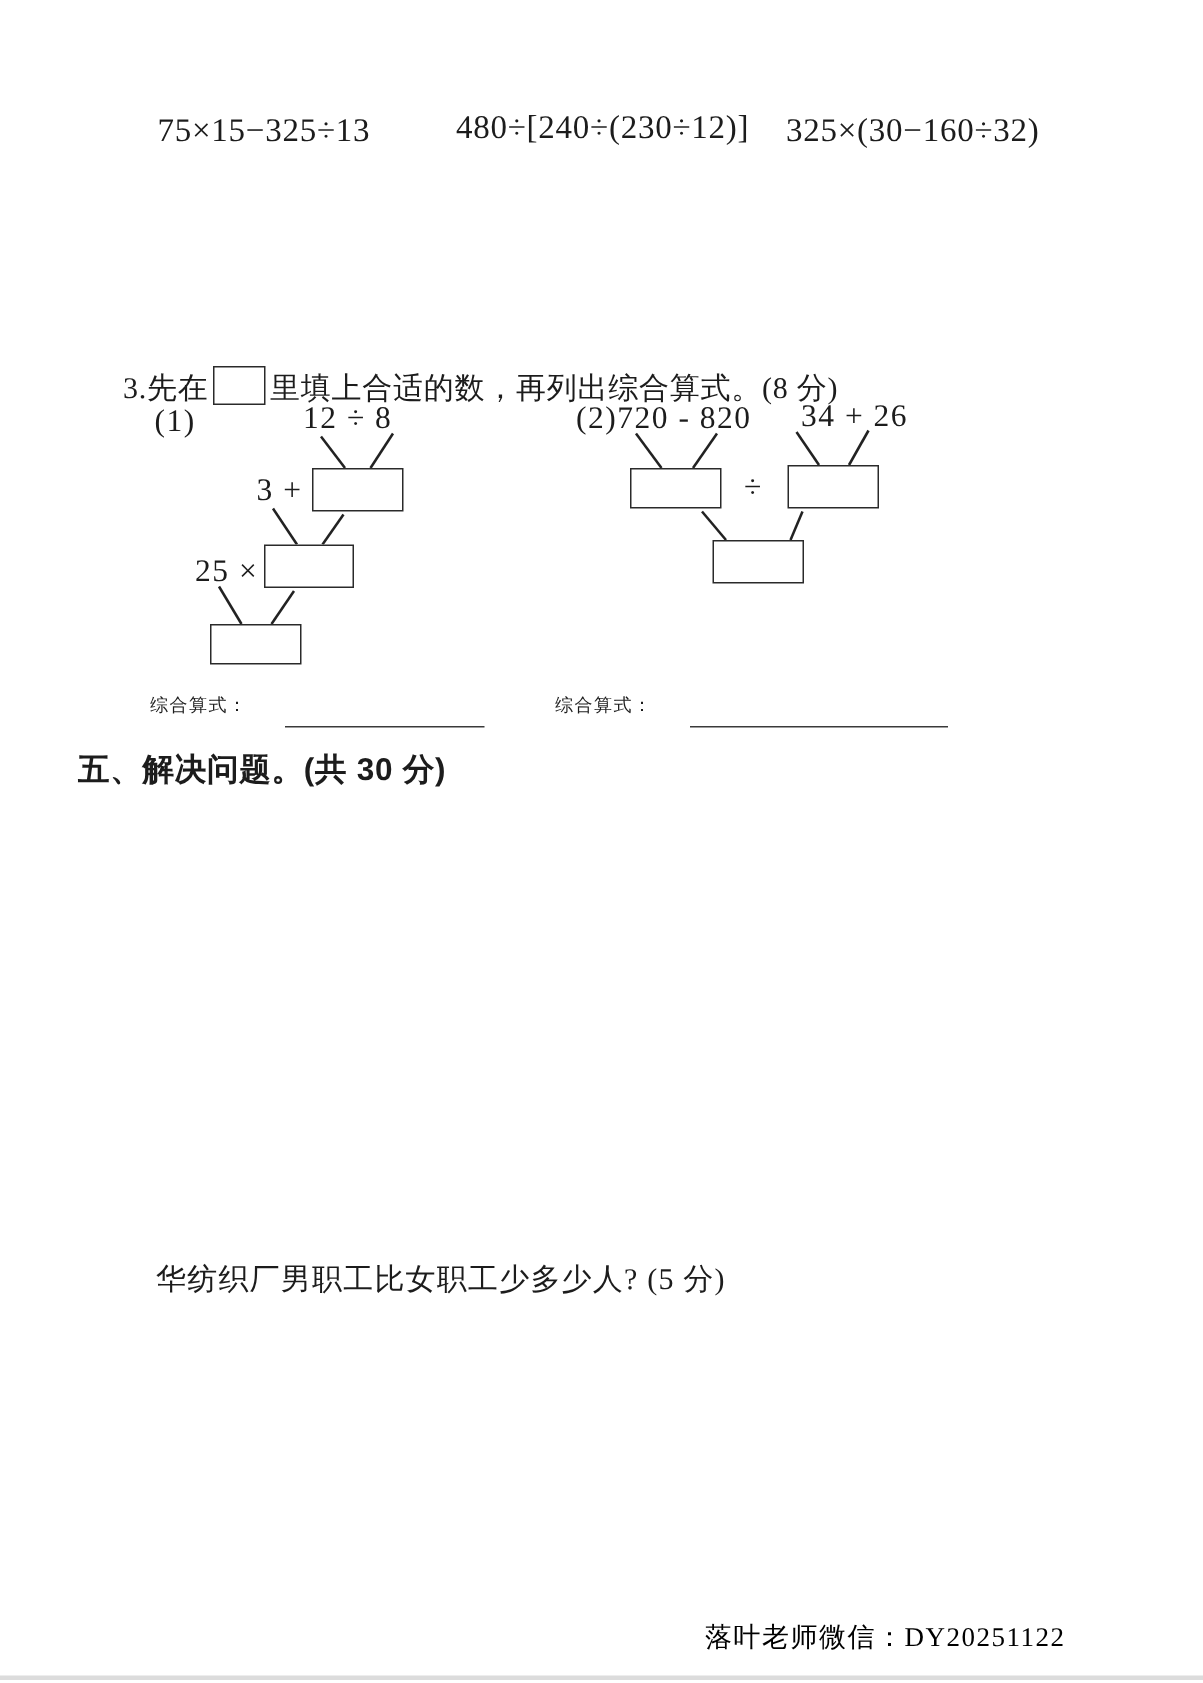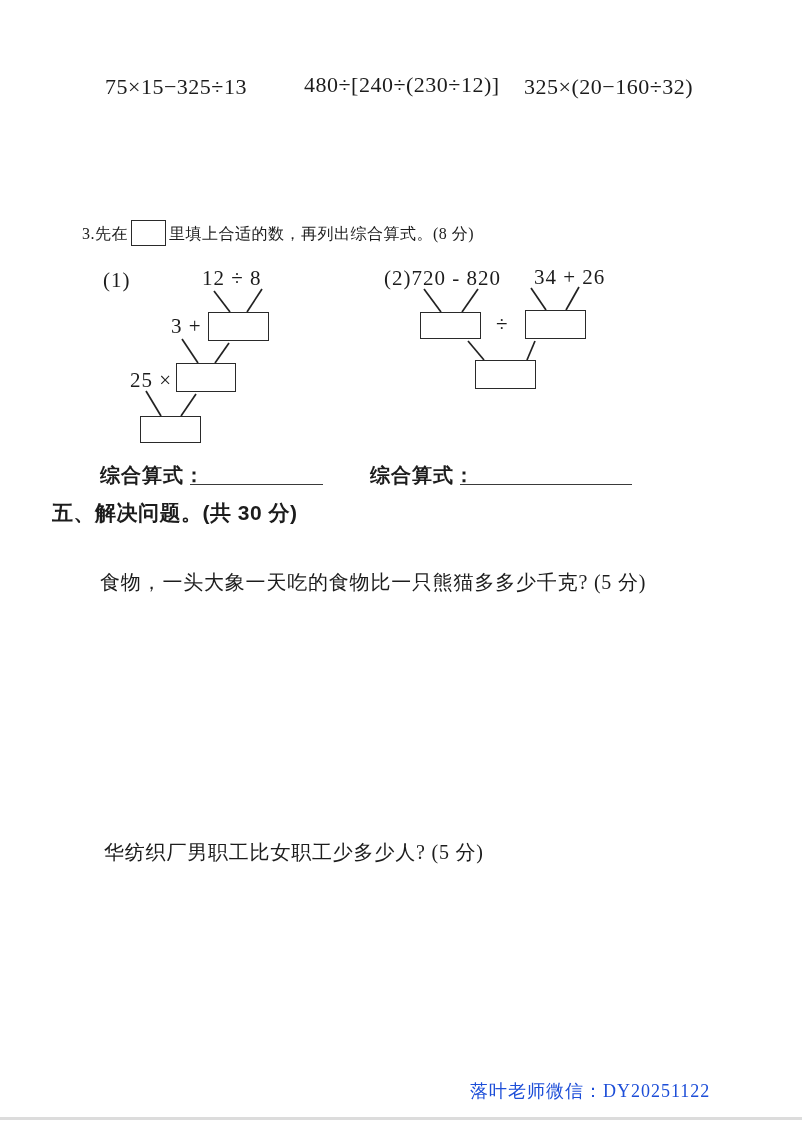--- a/index.html
+++ b/index.html
@@ -8,48 +8,48 @@
     width:802px;height:1122px;
     margin:0 auto;
     background:#ffffff;
     font-family:"Liberation Serif","DejaVu Serif",serif;
     color:#1c1c1c;
     overflow:hidden;
     padding-left:11px;
   }
   .abs{position:absolute;white-space:nowrap;}
   .expr{font-size:22px;letter-spacing:0.5px;}
-  .q3line{font-size:16px;letter-spacing:0.5px;display:flex;align-items:center;}
+  .q3line{font-size:20px;letter-spacing:0.5px;display:flex;align-items:center;margin-top:24px;}
   .inline-box{
     display:inline-block;width:33px;height:24px;
     border:1.6px solid #2a2a2a;margin:0 3px 2px 3px;vertical-align:middle;
   }
   .fill-box{
     position:absolute;border:1.9px solid #2a2a2a;background:#fff;
   }
   .dia-text{font-size:21px;letter-spacing:1px;}
-  .ans-label{font-size:20px;letter-spacing:1px;font-weight:bold;}
+  .ans-label{font-size:12px;letter-spacing:1px;}
   .ans-line{position:absolute;border-bottom:1.6px solid #3a3a3a;height:1px;}
   .sec-title{
     font-family:"Liberation Sans","DejaVu Sans",sans-serif;
     font-weight:bold;font-size:21px;letter-spacing:0.5px;text-align:right;
   }
   .prob{font-size:20px;letter-spacing:0.8px;}
   .footer-note{font-size:18px;letter-spacing:1px;}
   svg.overlay{position:absolute;left:0;top:0;pointer-events:none;}
   .scan-edge{position:absolute;left:0;width:802px;background:#dcdcdc;}
 </style>
 </head>
 <body>
 
 <div class="page">
 
   <div class="abs expr" style="left:105px;top:74px;">75×15−325÷13</div>
   <div class="abs expr" style="left:304px;top:72px;">480÷[240÷(230÷12)]</div>
-  <div class="abs expr" style="left:524px;top:74px;">325×(20−160÷32)</div>
+  <div class="abs expr" style="left:524px;top:74px;">325×(30−160÷32)</div>
 
   <div class="abs q3line" style="left:82px;top:220px;">
     <span>3.先在</span>
     <span class="inline-box"></span>
     <span>里填上合适的数，再列出综合算式。(8 分)</span>
   </div>
 
   <svg class="overlay" width="802" height="1122">
     <g stroke="#222222" stroke-width="1.7">
 
@@ -86,20 +86,19 @@
   <div class="fill-box" style="left:525px;top:310px;width:59px;height:27px;"></div>
   <div class="fill-box" style="left:475px;top:360px;width:59px;height:27px;"></div>
 
   <div class="abs ans-label" style="left:100px;top:462px;">综合算式：</div>
   <div class="ans-line" style="left:190px;top:483px;width:133px;"></div>
   <div class="abs ans-label" style="left:370px;top:462px;">综合算式：</div>
   <div class="ans-line" style="left:460px;top:483px;width:172px;"></div>
 
   <div class="abs sec-title" style="left:52px;top:499px;">五、解决问题。(共 30 分)</div>
 
-  <div class="abs prob" style="left:100px;top:569px;">食物，一头大象一天吃的食物比一只熊猫多多少千克? (5 分)</div>
 
   <div class="abs prob" style="left:104px;top:839px;">华纺织厂男职工比女职工少多少人? (5 分)</div>
 
-  <div class="abs footer-note" style="left:470px;top:1079px;color:#1d4ed8;">落叶老师微信：DY20251122</div>
+  <div class="abs footer-note" style="left:470px;top:1079px;color:#000000;">落叶老师微信：DY20251122</div>
 
   <div class="scan-edge" style="top:1117px;height:3px;"></div>
 </div>
 
 </body></html>

